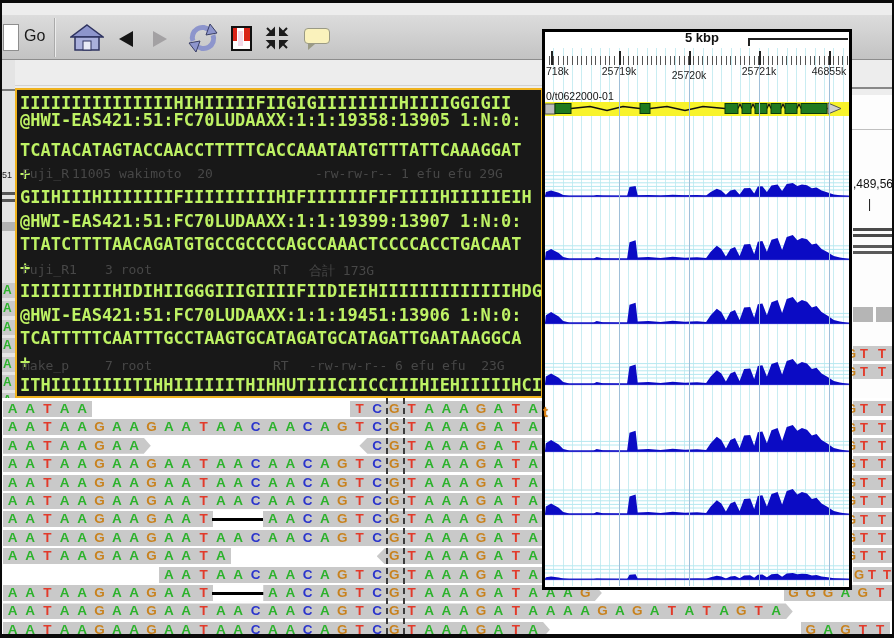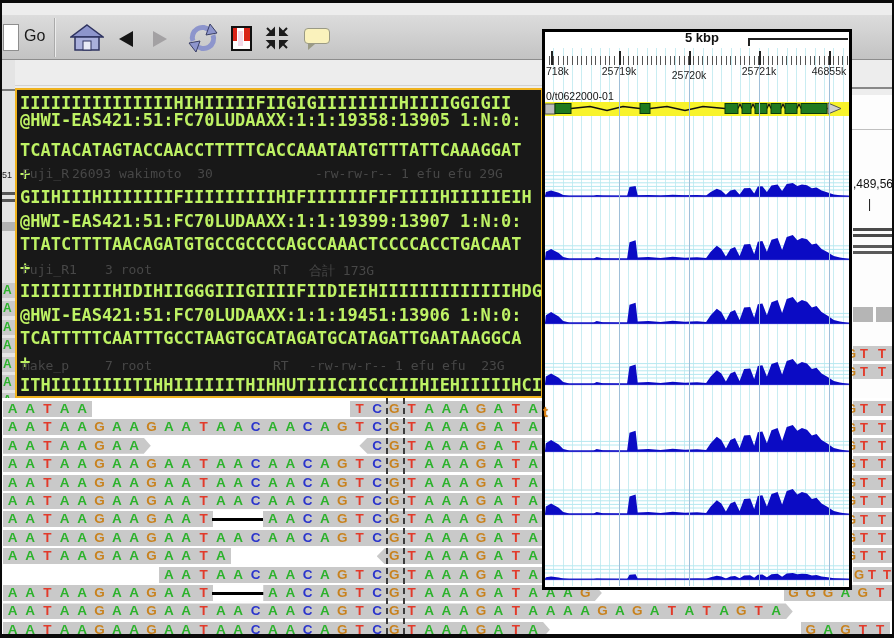--- a/index.html
+++ b/index.html
@@ -550,30 +550,30 @@
         <div class="tline" style="position: absolute; left: 3px; top: 96px; white-space: pre;">GIIHIIIHIIIIIIIFIIIIIIIIIHIFIIIIIIFIFIIIIHIIIIIEIH</div>
         <div class="tline" style="position: absolute; left: 3px; top: 119.5px; white-space: pre;">@HWI-EAS421:51:FC70LUDAAXX:1:1:19399:13907 1:N:0:</div>
         <div class="tline" style="position: absolute; left: 3px; top: 143px; white-space: pre;">TTATCTTTTAACAGATGTGCCGCCCCAGCCAAACTCCCCACCTGACAAT</div>
         <div class="tline" style="position: absolute; left: 3px; top: 166.5px; white-space: pre;">+</div>
         <div class="tline" style="position: absolute; left: 3px; top: 190px; white-space: pre;">IIIIIIIIIHIDIHIIGGGIIIGIIIIFIIDIEIHIIIIIIIIIIIIIHDGH</div>
         <div class="tline" style="position: absolute; left: 3px; top: 213.5px; white-space: pre;">@HWI-EAS421:51:FC70LUDAAXX:1:1:19451:13906 1:N:0:</div>
         <div class="tline" style="position: absolute; left: 3px; top: 237px; white-space: pre;">TCATTTTTCAATTTGCCTAAGTGCATAGATGCATAGATTGAATAAGGCA</div>
         <div class="tline" style="position: absolute; left: 3px; top: 260.5px; white-space: pre;">+</div>
         <div class="tline" style="position: absolute; left: 3px; top: 284px; white-space: pre;">ITHIIIIIIIITIHHIIIIIITHIHHUTIIICIICCIIIHIEHIIIIIHCII</div>
         <div class="ghost" style="position: absolute; left: 5px; top: 76px; white-space: pre;">Fuji_R</div>
-        <div class="ghost" style="position: absolute; left: 55px; top: 76px; white-space: pre;">26093 wakimoto  30</div>
+        <div class="ghost" style="position: absolute; left: 55px; top: 76px; white-space: pre;">11005 wakimoto  20</div>
         <div class="ghost" style="position: absolute; left: 298px; top: 76px; white-space: pre;">-rw-rw-r-- 1 efu efu 29G</div>
         <div class="ghost" style="position: absolute; left: 5px; top: 172px; white-space: pre;">Fuji_R1</div>
         <div class="ghost" style="position: absolute; left: 88px; top: 172px; white-space: pre;">3 root</div>
         <div class="ghost" style="position: absolute; left: 256px; top: 172px; white-space: pre;">RT</div>
         <div class="ghost" style="position: absolute; left: 292px; top: 172px; white-space: pre;">合計 173G</div>
         <div class="ghost" style="position: absolute; left: 5px; top: 268px; white-space: pre;">make_p</div>
         <div class="ghost" style="position: absolute; left: 88px; top: 268px; white-space: pre;">7 root</div>
         <div class="ghost" style="position: absolute; left: 256px; top: 268px; white-space: pre;">RT</div>
-        <div class="ghost" style="position: absolute; left: 292px; top: 268px; white-space: pre;">-rw-rw-r-- 1 efu efu  23G</div>
+        <div class="ghost" style="position: absolute; left: 292px; top: 268px; white-space: pre;">-rw-rw-r-- 6 efu efu  23G</div>
       </div>
   </div>
 
   <div class="abs stripbg"></div>
   <div class="abs rstrip">
     <div class="abs" style="left:0;top:84px;width:44px;height:2px;background:#888;"></div>
     <div class="abs" style="left:0;top:126px;width:44px;height:1px;background:#c0c0c0;"></div>
     <div class="abs" style="left:1px;top:174px;font-size:12px;color:#111;">,489,56</div>
     <div class="abs" style="left:16px;top:194px;font-size:12px;color:#111;">|</div>
     <div class="abs" style="left:1px;top:225px;width:43px;height:3px;background:#4a4a4a;"></div>

